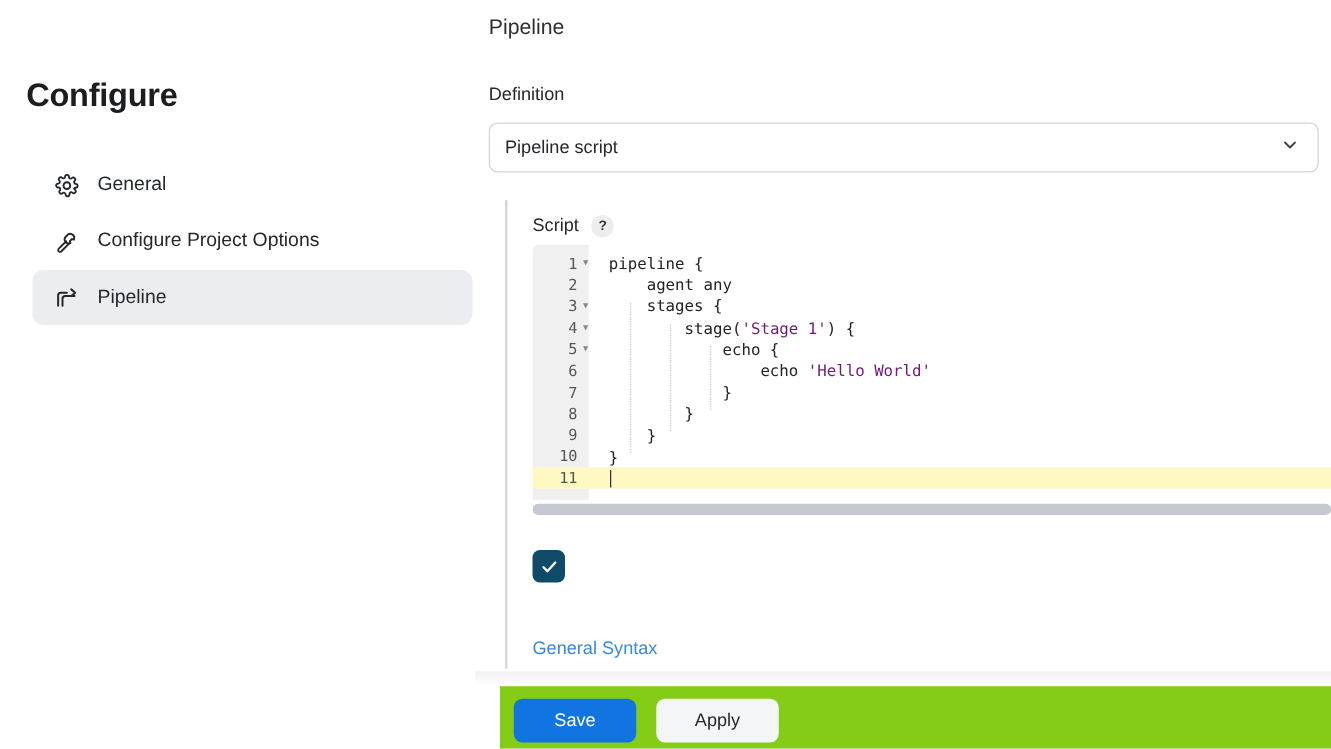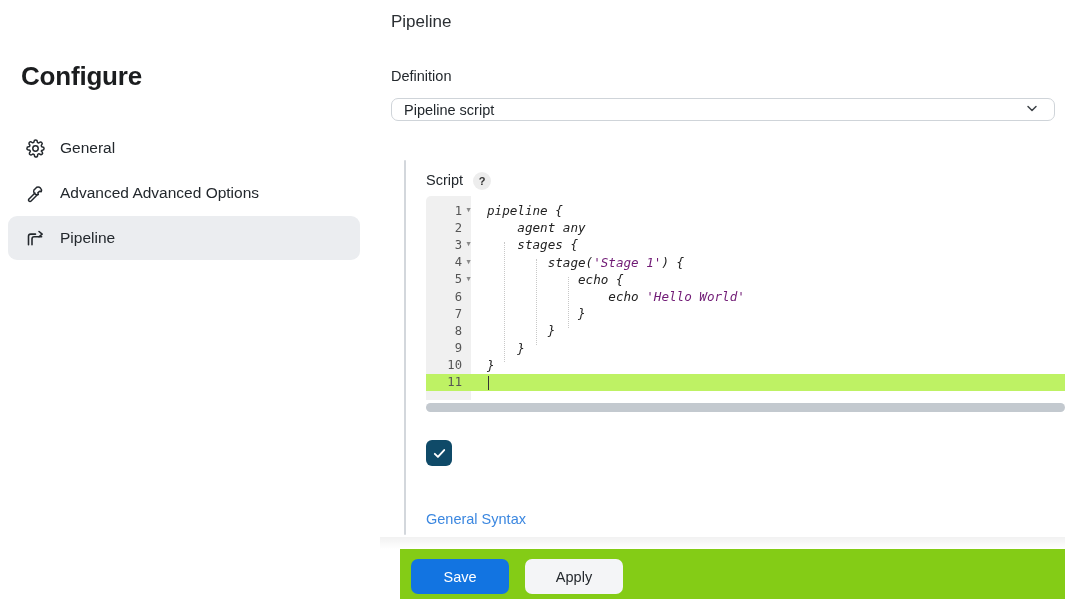--- a/index.html
+++ b/index.html
@@ -15,21 +15,21 @@
   .sidebar {
     position: absolute; left: 0; top: 0; width: 380px; height: 599px;
     background: #ffffff;
     margin-top: 28px;
   }
   .configure-title {
     position: absolute; left: 21px; top: 33px;
     font-size: 26px; font-weight: bold; color: #1b1d1f;
     letter-spacing: -0.2px;
   }
-  .nav { position: absolute; left: 8px; top: 98px; width: 352px; }
+  .nav { position: absolute; left: 26px; top: 98px; width: 352px; }
   .nav-item {
     display: flex; align-items: center; gap: 14px;
     height: 44px; padding: 0 16px; border-radius: 9px;
     margin-bottom: 1px; cursor: pointer;
   }
   .nav-item.active { background: #ebedf0; }
   .nav-icon { width: 22px; height: 22px; flex: 0 0 22px;
     display: flex; align-items: center; justify-content: center; }
   .nav-icon svg { display: block; }
   .nav-label { font-size: 15.5px; color: #23282d; }
@@ -38,21 +38,21 @@
   .main { position: absolute; left: 380px; top: 0; width: 685px; height: 599px; }
   .page-title {
     position: absolute; left: 11px; top: 12px;
     font-size: 17px; color: #2b2f33;
   }
   .field-label {
     position: absolute; left: 11px; top: 68px;
     font-size: 14.5px; color: #23282d;
   }
   .definition-select {
-    position: absolute; left: 11px; top: 98px; width: 664px; height: 23px;
+    position: absolute; left: 11px; top: 98px; width: 664px; height: 40px;
     border: 1px solid #cfd4d9; border-radius: 7px; background: #fff;
     display: flex; align-items: center; padding: 0 12px;
     font-size: 14.5px; color: #23282d; cursor: pointer;
   }
   .definition-select .caret {
     position: absolute; right: 14px; top: 50%; transform: translateY(-50%);
   }
   .vrule {
     position: absolute; left: 24px; top: 160px; width: 2px; height: 375px;
     background: #d3d7dc; border-radius: 1px;
@@ -77,33 +77,32 @@
     background: #fff; }
   .gutter-bg {
     position: absolute; left: 0; top: 0; width: 45px; height: 204px;
     background: #f0f0f0;
   }
   .code-area { position: absolute; left: 0; top: 6px; width: 100%; }
   .code-line {
     position: relative; height: 17.2px; display: flex; align-items: center;
     font-family: "DejaVu Sans Mono", monospace; font-size: 12.6px;
   }
-  .code-line.active { background: #bef264; }
+  .code-line.active { background: #fef9c3; }
   .ln {
     width: 38px; flex: 0 0 38px; text-align: right;
     color: #555; padding-right: 2px; font-size: 12.2px;
   }
   .fold {
     width: 9px; flex: 0 0 9px; color: #888; font-size: 7px;
     text-align: center; line-height: 1;
   }
   .code-txt {
     padding-left: 14px; white-space: pre; color: #222;
     position: relative;
-    font-style: italic;
   }
   .str { color: #701a75; }
   .caret-bar {
     display: inline-block; width: 1px; height: 14px; background: #333;
     vertical-align: middle; margin-left: 1px;
   }
   
   .guide {
     position: absolute; width: 1px;
     border-left: 1px dotted #c8c8c8;
@@ -173,21 +172,21 @@
         <span class="nav-label">General</span>
       </div>
 
       <div class="nav-item">
         <span class="nav-icon">
           <svg width="21" height="21" viewBox="0 0 24 24" fill="none" stroke="#23282d" stroke-width="1.7" stroke-linecap="round" stroke-linejoin="round">
             <path d="M14.6 6.1a3.9 3.9 0 0 1 5.1 5.05l-1.9-.55-1.9 1.9.55 1.9a3.9 3.9 0 0 1-5.05-5.1l1.25-1.25z" transform="translate(-1.2,-1.2)"></path>
             <path d="M11.4 11.4 4.6 18.2a1.7 1.7 0 1 0 2.4 2.4l6.8-6.8"></path>
           </svg>
         </span>
-        <span class="nav-label">Advanced Advanced Options</span>
+        <span class="nav-label">Configure Project Options</span>
       </div>
 
       <div class="nav-item active">
         <span class="nav-icon">
           <svg width="21" height="21" viewBox="0 0 24 24" fill="none" stroke="#23282d" stroke-width="1.8" stroke-linecap="round" stroke-linejoin="round">
             <path d="M4 19V9.5A2.5 2.5 0 0 1 6.5 7H12"></path>
             <path d="M8 19v-6.5A2.5 2.5 0 0 1 10.5 10H19"></path>
             <path d="M16 4l3.6 3-3.6 3"></path>
           </svg>
         </span>

